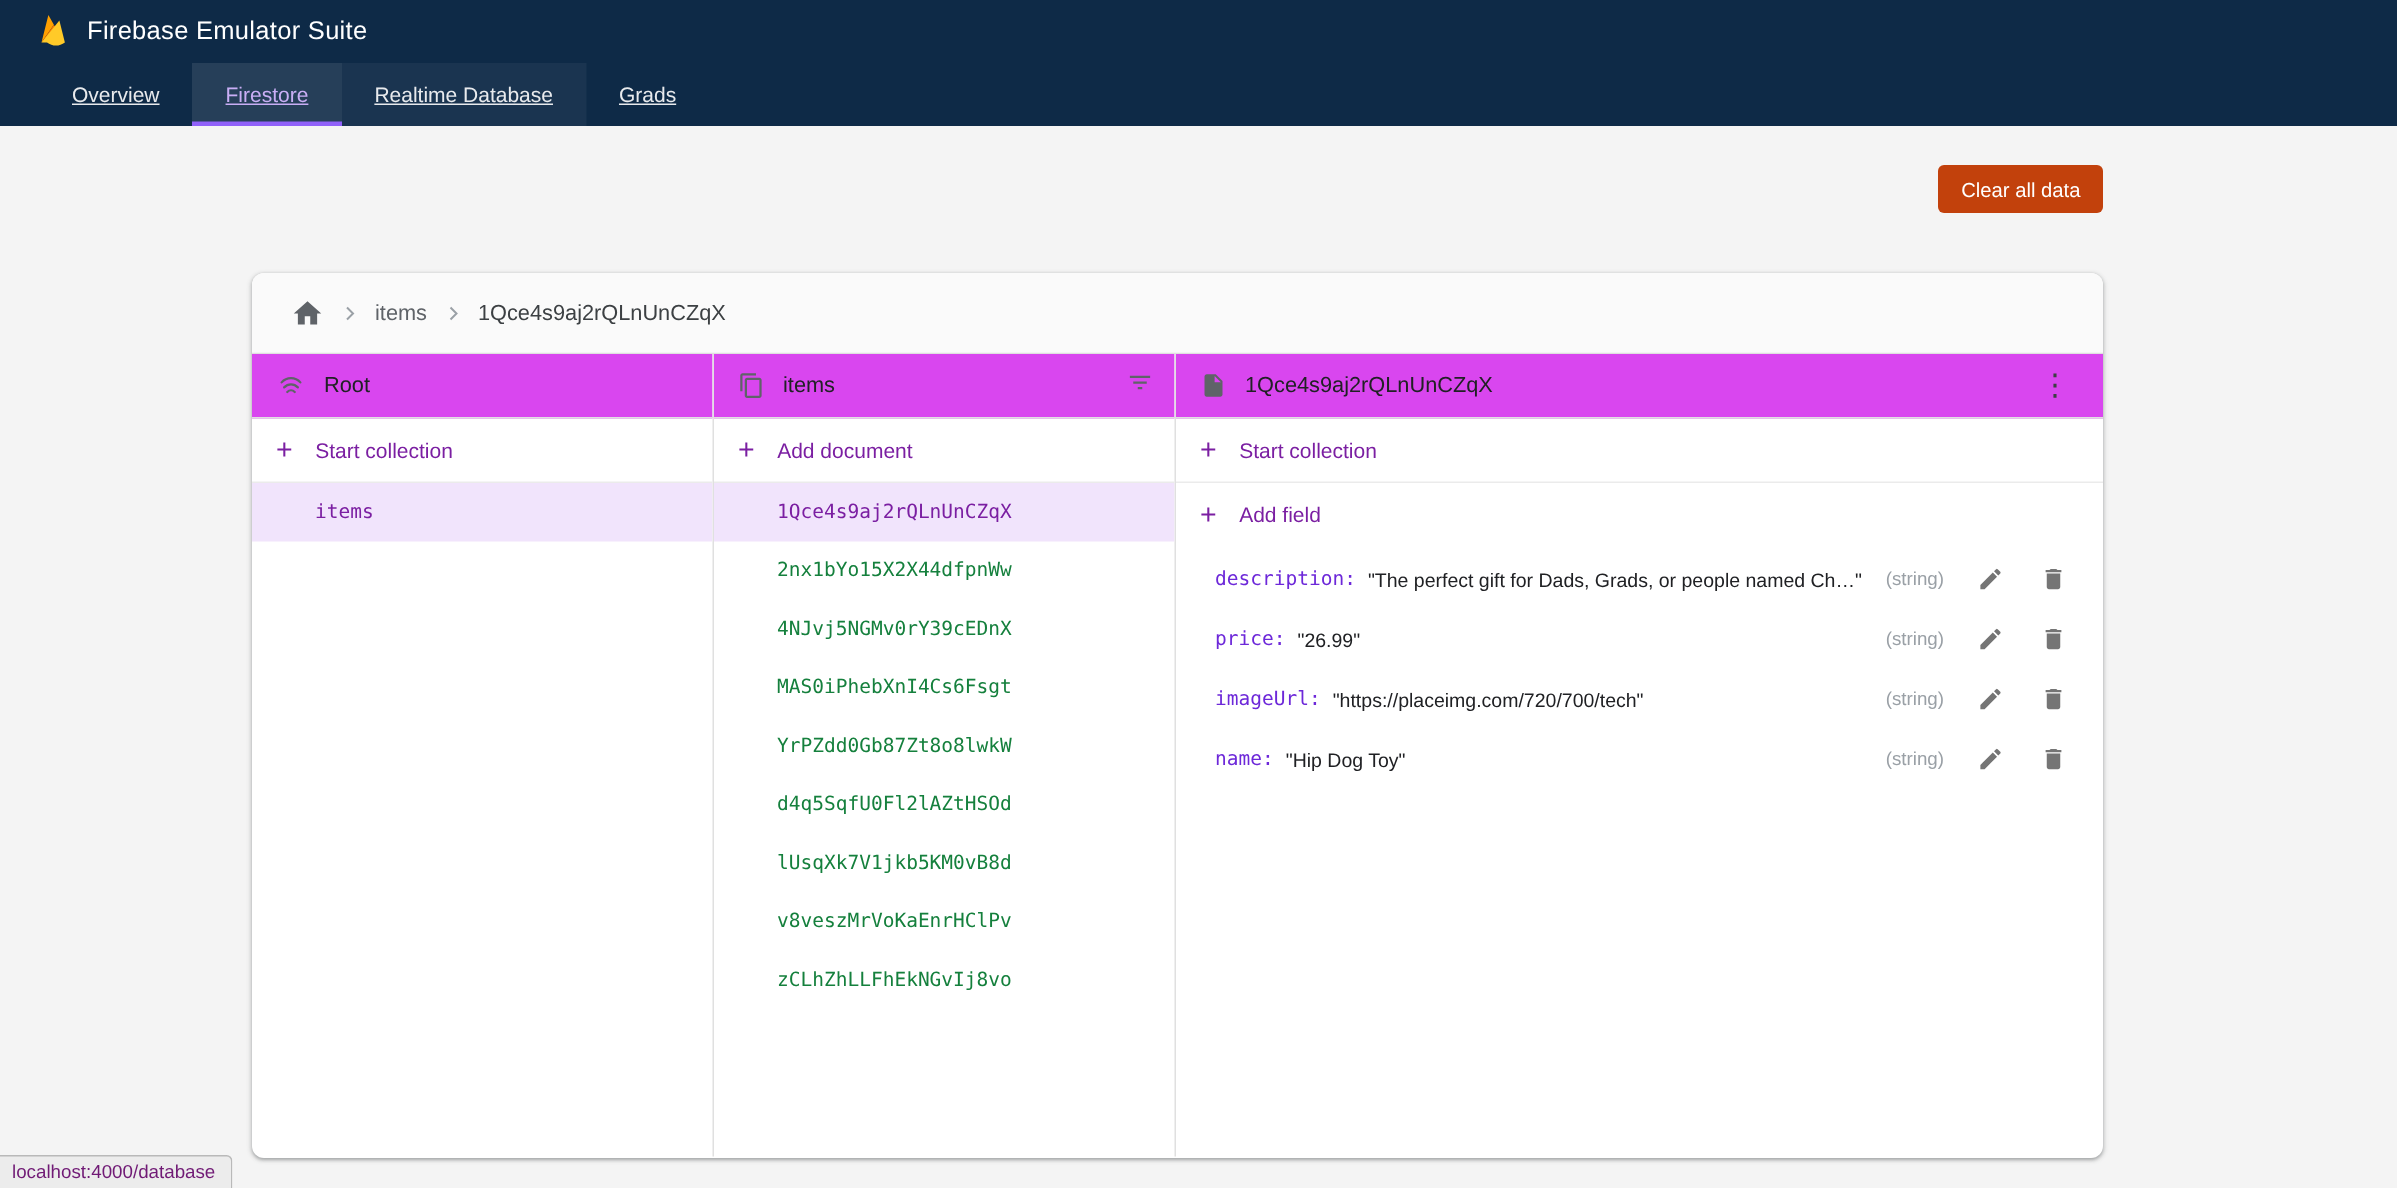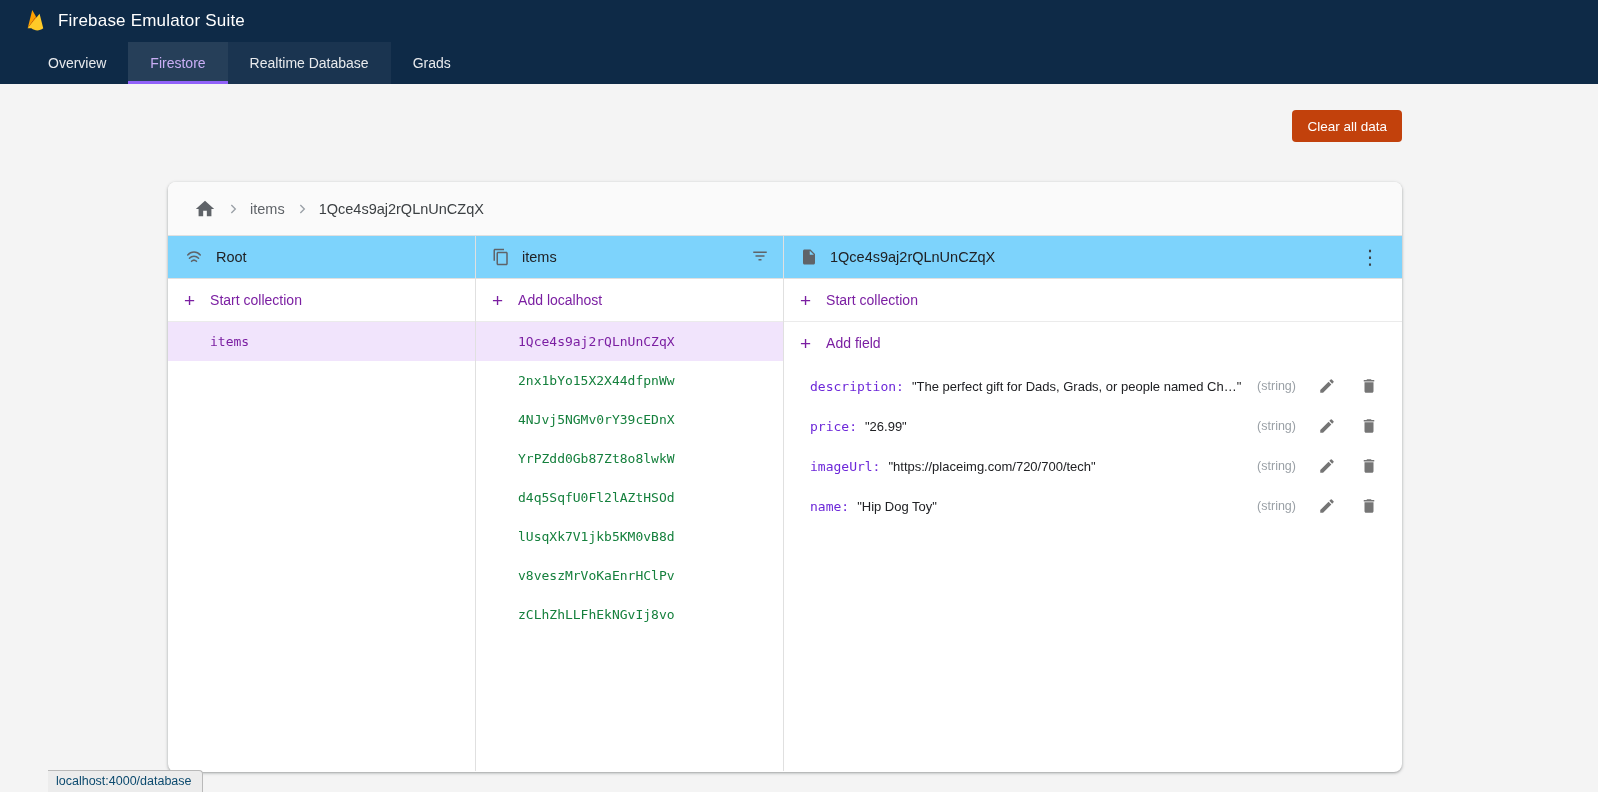--- a/index.html
+++ b/index.html
@@ -11,21 +11,21 @@
     -webkit-font-smoothing:antialiased;
   }
 
   
   .header { background:#0e2a47; }
   .titlebar { height:42px; display:flex; align-items:center; gap:12px; padding:0 24px; }
   .app-title { color:#ffffff; font-size:17px; font-weight:500; letter-spacing:.2px; }
   .tabs { display:flex; height:42px; padding:0 26px; }
   .tab {
     display:flex; align-items:center; padding:0 22px; color:#e8eaed;
-    font-size:14px; cursor:pointer; position:relative; white-space:nowrap;
+    font-size:14px; cursor:pointer; position:relative; white-space:nowrap;text-decoration:underline;
   }
   .tab.active { background:rgba(255,255,255,.10); color:#c9aef5; }
   .tab.active::after { content:""; position:absolute; left:0; right:0; bottom:0; height:3px; background:#9061f9; }
   .tab.hovered { background:rgba(255,255,255,.05); }
 
   
   .toolbar { display:flex; justify-content:flex-end; margin:26px 196px 0 0; height:32px; }
   .clear-btn {
     background:#c2410c; color:#fff; border:none; border-radius:4px;
     height:32px; padding:0 15px; font-size:13.5px; font-weight:500;
@@ -47,21 +47,21 @@
   .chev { display:flex; align-items:center; margin:0 3px; }
 
   .columns { display:flex; height:535px; }
   .col { display:flex; flex-direction:column; overflow:hidden; }
   .col-root { width:308px; border-right:1px solid #e0e0e0; }
   .col-docs { width:308px; border-right:1px solid #e0e0e0; }
   .col-doc  { flex:1; }
 
   .col-header {
     height:43px; min-height:43px; display:flex; align-items:center; gap:12px;
-    padding:0 14px 0 16px; background:#7dd3fc; border-bottom:1px solid #e0e0e0;
+    padding:0 14px 0 16px; background:#d946ef; border-bottom:1px solid #e0e0e0;
     font-size:14.5px; color:#202124;
   }
   .col-header .spacer { margin-left:auto; }
 
   .action-row {
     height:43px; min-height:43px; display:flex; align-items:center; gap:15px;
     padding:0 16px; border-bottom:1px solid #ebebeb;
     color:#7b1fa2; font-size:14px; font-weight:500; cursor:pointer;
   }
   .plus { font-size:19px; font-weight:400; line-height:1; }
@@ -93,21 +93,21 @@
     width:34px; height:34px; display:flex; align-items:center; justify-content:center;
     background:transparent; border:none; cursor:pointer; margin-left:8px; border-radius:50%;
   }
   .kebab { margin-left:auto; font-size:20px; color:#3c4043; cursor:pointer; padding:0 8px; line-height:1; }
 
   
   .statusbar {
     position:absolute; left:0; bottom:0;
     background:#ececec; border:1px solid #b9b9b9; border-left:none; border-bottom:none;
     border-top-right-radius:4px; padding:3px 10px 4px 8px;
-    font-size:12.5px; color:#0c4a6e;margin-left:48px;
+    font-size:12.5px; color:#701a75;
   }
 </style>
 </head>
 <body>
 
 <header class="header">
   <div class="titlebar">
     <span style="display:flex;">
       <svg width="22" height="26" viewBox="0 0 24 28">
         <path fill="#ffa000" d="M4 22 L9 2 l4 7 z"></path>
@@ -180,26 +180,27 @@
         </span>
         <span>items</span>
         <span class="spacer kebab" style="padding:0;">
           <svg width="18" height="18" viewBox="0 0 24 24">
               <path fill="#5f6368" d="M10 18h4v-2h-4v2zM3 6v2h18V6H3zm3 7h12v-2H6v2z"></path>
             </svg>
         </span>
       </div>
       <div class="action-row">
         <span class="plus">+</span>
-        <span>Add localhost</span>
+        <span>Add document</span>
       </div>
       <div>
         <div class="list-row selected">1Qce4s9aj2rQLnUnCZqX</div>
         <div class="list-row">2nx1bYo15X2X44dfpnWw</div>
         <div class="list-row">4NJvj5NGMv0rY39cEDnX</div>
+        <div class="list-row">MAS0iPhebXnI4Cs6Fsgt</div>
         <div class="list-row">YrPZdd0Gb87Zt8o8lwkW</div>
         <div class="list-row">d4q5SqfU0Fl2lAZtHSOd</div>
         <div class="list-row">lUsqXk7V1jkb5KM0vB8d</div>
         <div class="list-row">v8veszMrVoKaEnrHClPv</div>
         <div class="list-row">zCLhZhLLFhEkNGvIj8vo</div>
       </div>
     </section>
 
     <section class="col col-doc">
       <div class="col-header">

